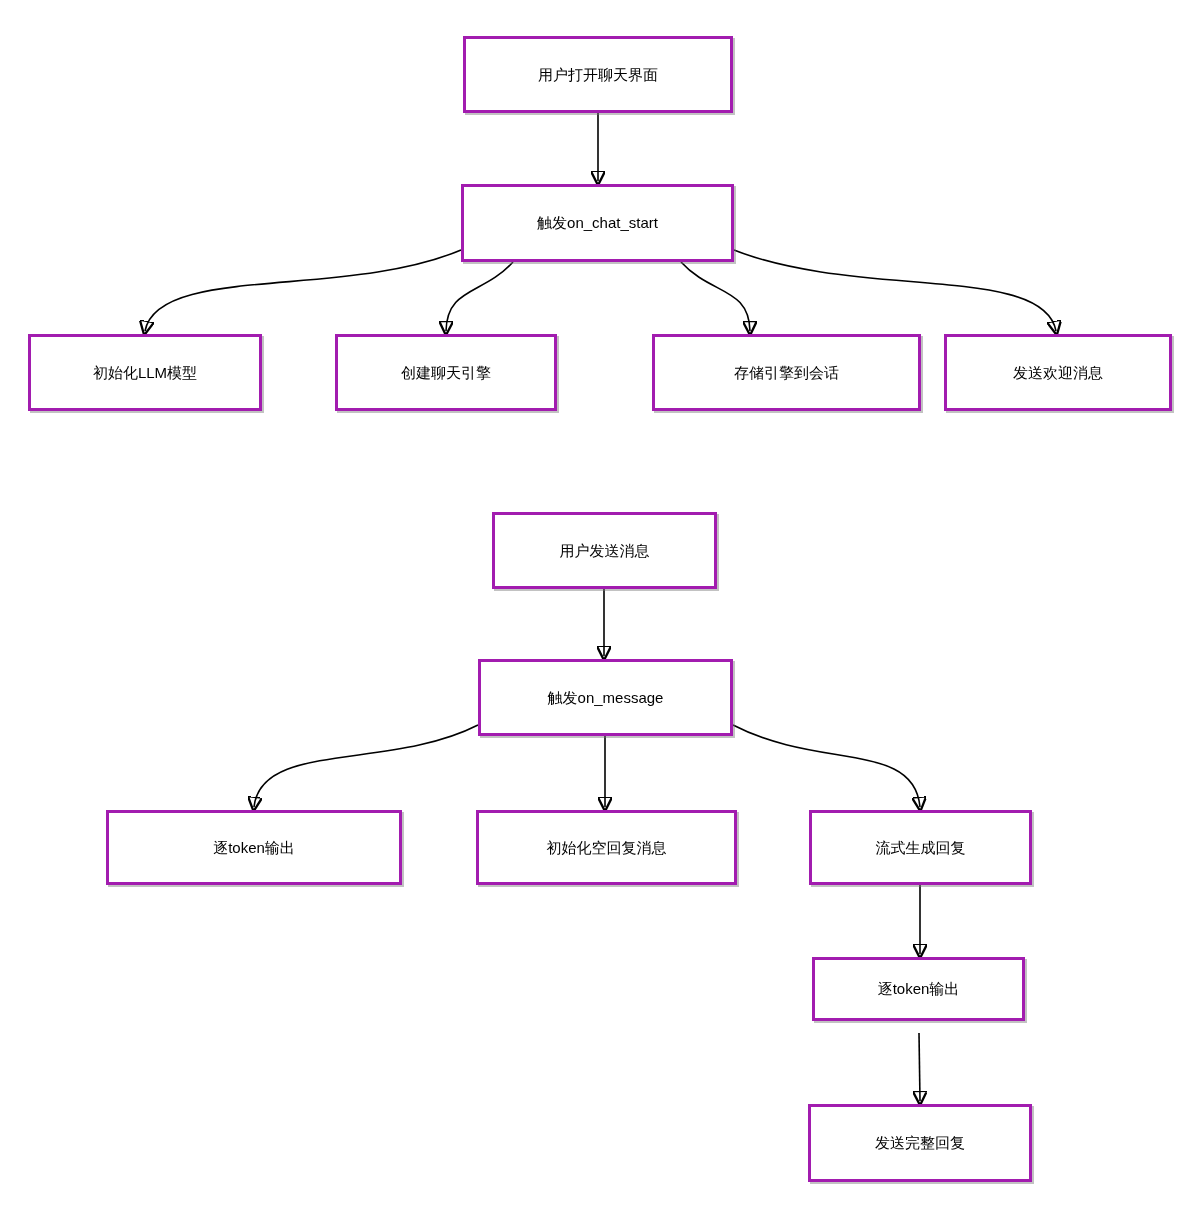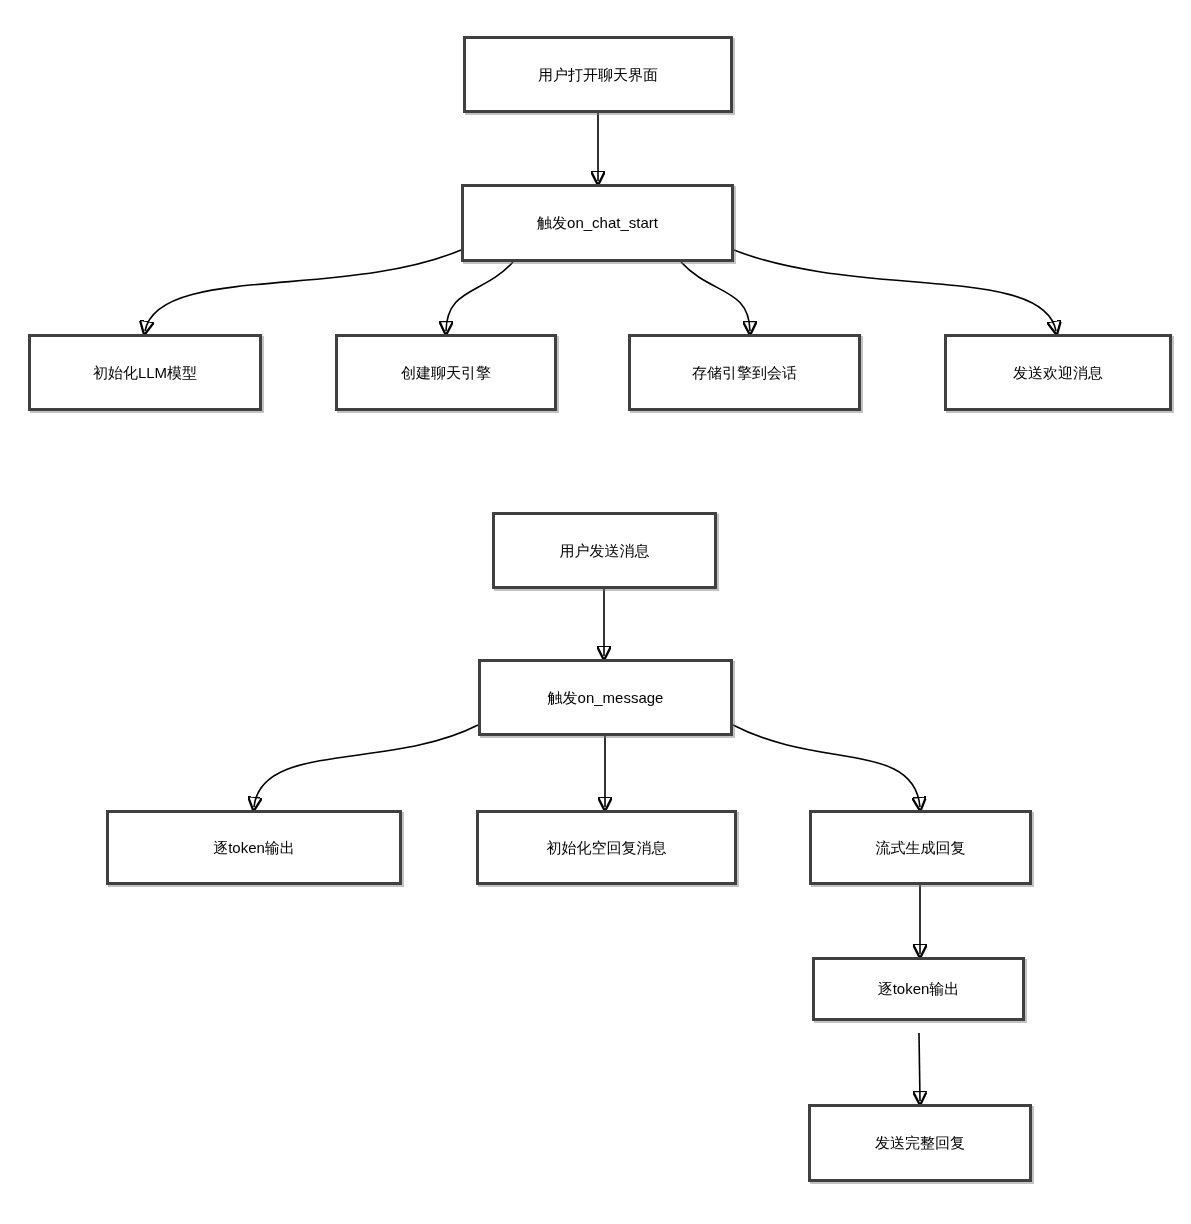--- a/index.html
+++ b/index.html
@@ -25,21 +25,21 @@
   }
   .edges path{
     fill:none;
     stroke:#000000;
     stroke-width:1.6px;
   }
   .node{
     position:absolute;
     box-sizing:border-box;
     background:#ffffff;
-    border:3px solid #404040;
+    border:3px solid #a21caf;
     box-shadow:2px 2px 0 rgba(120,120,120,0.45);
     display:flex;
     align-items:center;
     justify-content:center;
     text-align:center;
     color:#000000;
     font-size:15px;
     line-height:1.3;
     cursor:default;
   }
@@ -83,21 +83,21 @@
   </div>
 
   <div class="node" style="left:28px;top:334px;width:234px;height:77px">
     <span>初始化LLM模型</span>
   </div>
 
   <div class="node" style="left:335px;top:334px;width:222px;height:77px">
     <span>创建聊天引擎</span>
   </div>
 
-  <div class="node" style="left:628px;top:334px;width:233px;height:77px">
+  <div class="node" style="left:652px;top:334px;width:269px;height:77px">
     <span>存储引擎到会话</span>
   </div>
 
   <div class="node" style="left:944px;top:334px;width:228px;height:77px">
     <span>发送欢迎消息</span>
   </div>
 
   <div class="node" style="left:492px;top:512px;width:225px;height:77px">
     <span>用户发送消息</span>
   </div>

